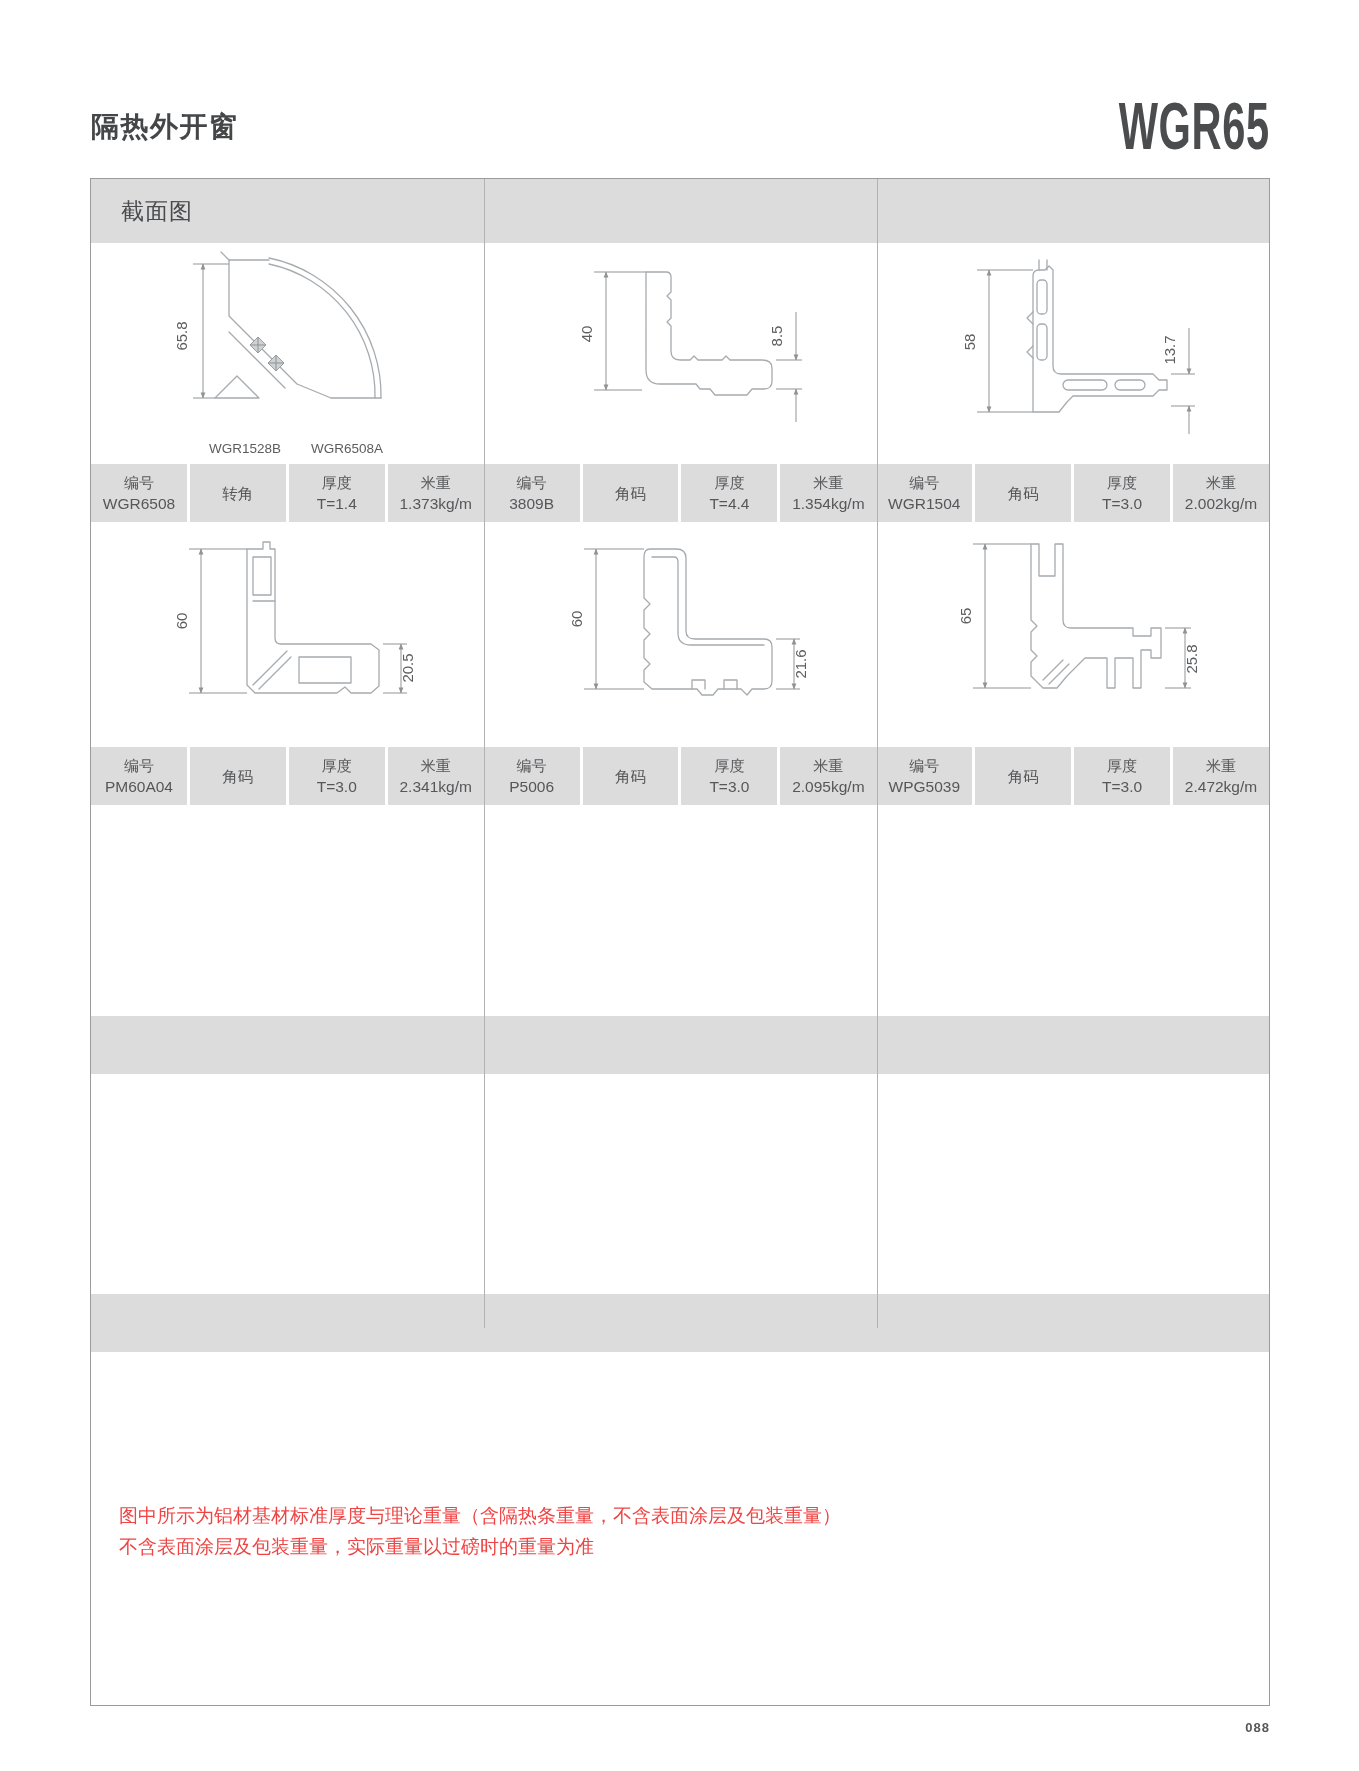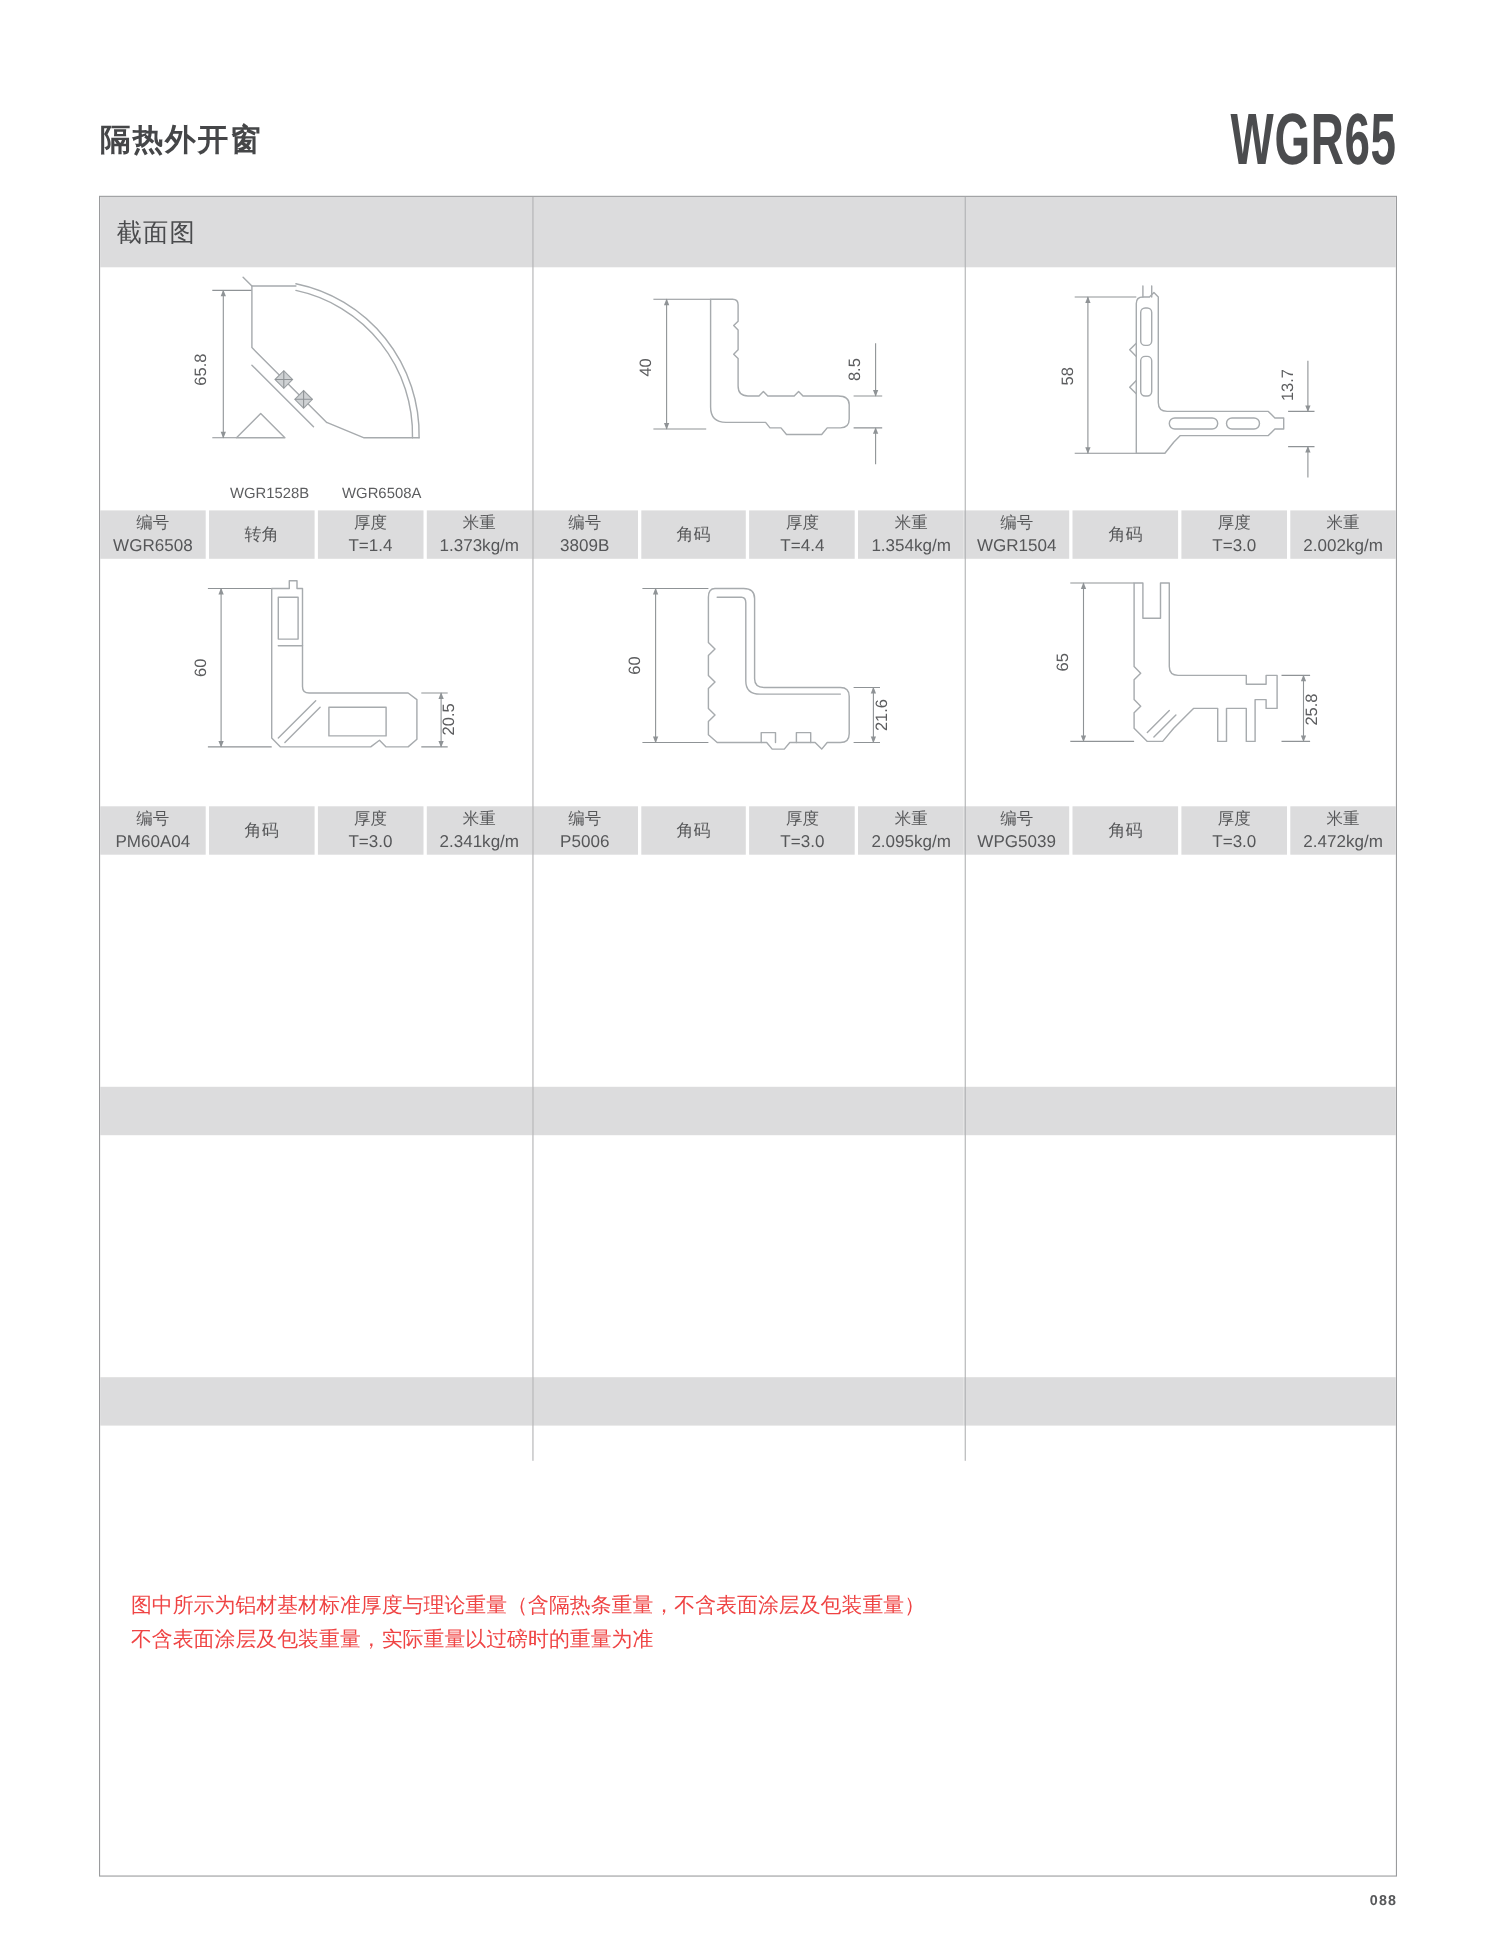--- a/index.html
+++ b/index.html
@@ -10,25 +10,25 @@
               color:#454648;letter-spacing:1.5px;white-space:nowrap;}
   .series{position:absolute;right:89px;top:88px;font-size:66px;font-weight:700;color:#4b4c4e;
           transform:scaleX(0.63);transform-origin:100% 50%;white-space:nowrap;letter-spacing:1px;}
 
   .sheet{position:absolute;left:90px;top:178px;width:1180px;height:1528px;
          border:1px solid #9a9b9d;box-sizing:border-box;background:#fff;overflow:hidden;}
   .vline{position:absolute;top:0;width:1px;height:1149px;background:#b1b2b4;z-index:5;}
   .v1{left:393px;} .v2{left:786px;}
 
   .hdr{height:64px;background:#dcdcdd;display:flex;align-items:center;
-       padding-left:15px;box-sizing:border-box;font-size:23px;color:#4a4b4d;letter-spacing:1px;}
+       padding-left:30px;box-sizing:border-box;font-size:23px;color:#4a4b4d;letter-spacing:1px;}
 
   .row{display:grid;grid-template-columns:1fr 1fr 1fr;}
   .drawrow > div{display:flex;align-items:center;justify-content:center;}
-  .r-d1{height:221px;} .r-s{height:44px;} .r-d2{height:225px;}
+  .r-d1{height:221px;} .r-s{height:58px;} .r-d2{height:225px;}
   .r-e1{height:211px;} .r-e2{height:220px;}
   .band > div{background:#dcdcdd;}
 
   .specs{display:grid;grid-template-columns:repeat(4,1fr);gap:0 3px;}
   .specs .cell{background:#dcdcdd;display:flex;flex-direction:column;align-items:center;
                justify-content:center;text-align:center;}
   .lab{font-size:15px;line-height:20px;color:#565759;}
   .val{font-size:15.5px;line-height:21px;color:#565759;}
 
   .notes{height:377px;padding:148px 60px 0 28px;box-sizing:border-box;

